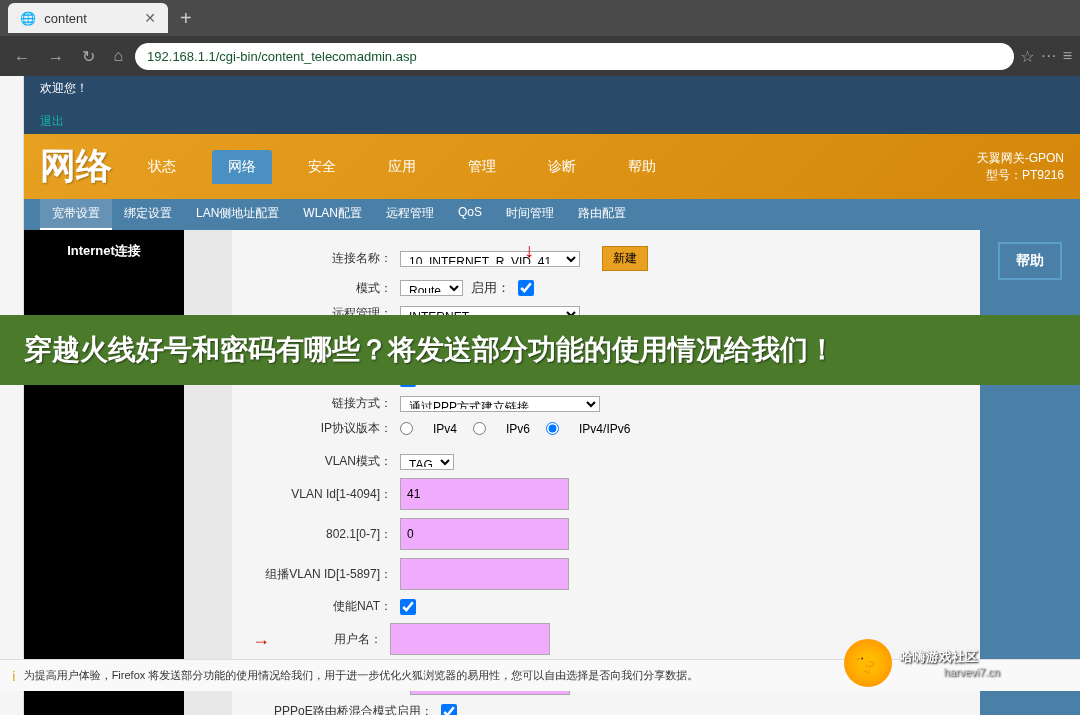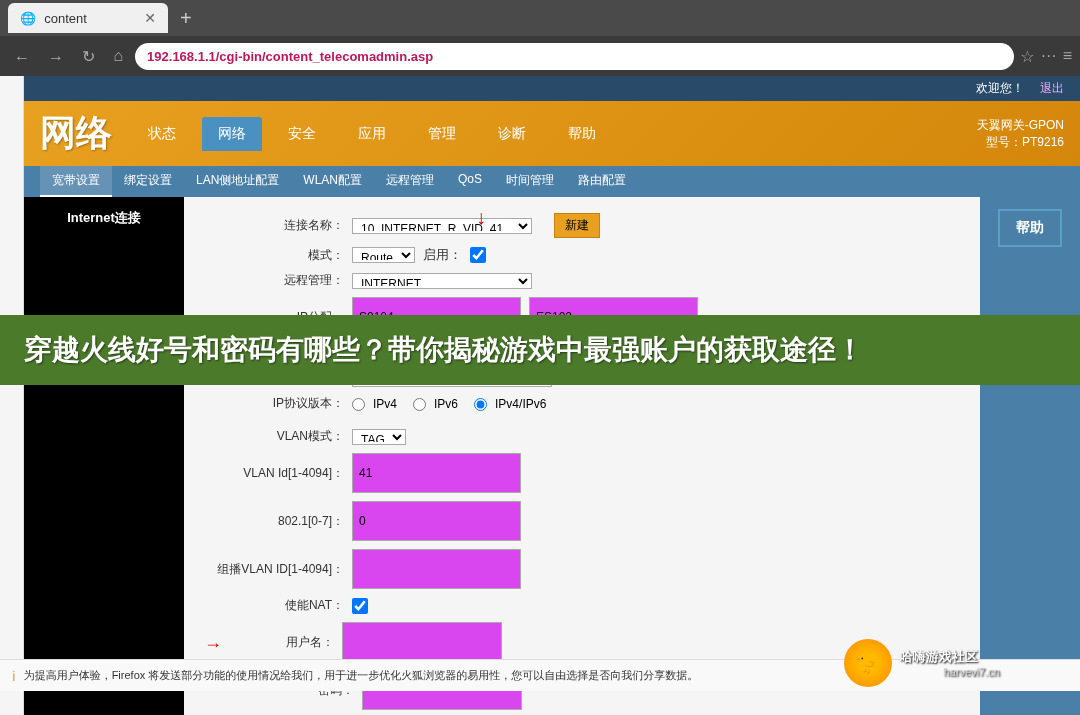--- a/index.html
+++ b/index.html
@@ -6,66 +6,66 @@
     body { width: 1080px; height: 715px; overflow: hidden; font-family: Arial, sans-serif; background: #f0f0f0; position: relative; }
 
     
     .browser-chrome { background: #3a3a3a; width: 100%; }
     .tab-bar { background: #4a4a4a; display: flex; align-items: center; height: 36px; padding: 0 8px; gap: 4px; }
     .tab { background: #f0f0f0; border-radius: 6px 6px 0 0; padding: 0 12px; height: 30px; display: flex; align-items: center; gap: 8px; font-size: 13px; color: #333; min-width: 160px; }
     .tab-close { font-size: 14px; color: #666; cursor: pointer; margin-left: auto; }
     .new-tab-btn { background: transparent; border: none; color: #ccc; font-size: 20px; cursor: pointer; padding: 4px 8px; }
     .address-bar { background: #3a3a3a; display: flex; align-items: center; height: 40px; padding: 0 8px; gap: 6px; }
     .nav-btn { background: transparent; border: none; color: #aaa; font-size: 16px; cursor: pointer; padding: 4px 6px; }
-    .address-input { flex: 1; background: #fff; border: none; border-radius: 20px; padding: 6px 12px; font-size: 13px; color: #be185d; font-weight: bold; }
+    .address-input { flex: 1; background: #fff; border: none; border-radius: 20px; padding: 6px 12px; font-size: 13px; color: #14532d; }
     .address-extra { display: flex; gap: 6px; align-items: center; }
     .addr-icon { color: #aaa; font-size: 16px; cursor: pointer; }
 
     
     .main-content { display: flex; height: calc(715px - 76px); background: #fff; }
 
     
     .browser-sidebar { width: 24px; background: #f5f5f5; border-right: 1px solid #ddd; }
 
     
     .router-ui { flex: 1; display: flex; flex-direction: column; overflow: hidden; }
 
     
     .router-header { background: linear-gradient(135deg, #e8a020 0%, #d4870a 100%); padding: 0; }
-    .router-top-bar { background: #2a4a6a; display: flex; justify-content: flex-end; padding: 4px 16px; gap: 16px; font-size: 12px; color: #fff; }
+    .router-top-bar { background: #2a4a6a; display: flex; justify-content: flex-end; padding: 4px 16px; gap: 16px; font-size: 12px; color: #fff; flex-direction: column; }
     .router-brand-row { display: flex; align-items: center; padding: 8px 16px; background: linear-gradient(135deg, #e8a020 0%, #d4870a 100%); }
     .router-brand { font-size: 36px; font-weight: bold; color: #fff; text-shadow: 1px 1px 2px rgba(0,0,0,0.3); margin-right: 20px; }
-    .router-nav { display: flex; gap: 10px; }
+    .router-nav { display: flex; gap: 20px; }
     .nav-item { padding: 8px 16px; color: #fff; font-size: 14px; cursor: pointer; border-radius: 3px 3px 0 0; }
     .nav-item.active { background: #4a90c0; }
     .router-info { margin-left: auto; text-align: right; font-size: 12px; color: #fff; }
 
     
     .sub-nav { background: #4a7fa8; display: flex; padding: 0 16px; }
     .sub-nav-item { padding: 6px 12px; color: #fff; font-size: 12px; cursor: pointer; border-bottom: 2px solid transparent; }
     .sub-nav-item.active { border-bottom: 2px solid #fff; background: rgba(255,255,255,0.15); }
 
     
     .content-area { display: flex; flex: 1; background: #e8e8e8; overflow: hidden; }
     .left-panel { width: 160px; background: #000000; display: flex; align-items: flex-start; justify-content: center; padding: 12px; }
     .left-panel-text { color: #fff; font-size: 13px; font-weight: bold; text-align: center; }
-    .form-area { flex: 1; background: #f5f5f5; padding: 16px 20px; overflow-y: auto; }
+    .form-area { flex: 1; background: #f5f5f5; padding: 16px 20px; overflow-y: auto; margin-left: 48px; }
     .right-panel { width: 100px; background: #4a7fa8; display: flex; flex-direction: column; align-items: center; padding: 12px; }
     .help-box { background: #4a7fa8; border: 2px solid #5a9fc8; padding: 8px 16px; color: #fff; font-size: 14px; font-weight: bold; cursor: pointer; }
 
     
     .form-row { display: flex; align-items: center; margin-bottom: 8px; gap: 8px; }
     .form-label { min-width: 140px; font-size: 12px; color: #333; text-align: right; }
-    .form-control { height: 40px; border: 1px solid #aaa; padding: 2px 6px; font-size: 12px; background: #d946ef; }
+    .form-control { height: 32px; border: 1px solid #aaa; padding: 2px 6px; font-size: 12px; background: #f0abfc; }
     .form-control-wide { width: 180px; }
     .form-select { height: 16px; border: 1px solid #aaa; padding: 2px 4px; font-size: 12px; background: #fff; }
     .form-checkbox { width: 16px; height: 16px; }
     .new-btn { background: #e8a020; border: 1px solid #c88010; padding: 3px 10px; font-size: 12px; cursor: pointer; }
     .radio-group { display: flex; gap: 16px; align-items: center; font-size: 12px; }
-    .radio-option { display: flex; align-items: flex-end; gap: 8px; }
+    .radio-option { display: flex; align-items: flex-start; gap: 20px; }
 
     
     .overlay-banner { position: absolute; top: 315px; left: 0; width: 100%; background: #4a7a2a; padding: 16px 24px; z-index: 10; }
     .overlay-banner-text { color: #fff; font-size: 28px; font-weight: bold; text-shadow: 1px 1px 2px rgba(0,0,0,0.5); }
 
     
     .firefox-bar { position: absolute; bottom: 24px; left: 0; width: 100%; background: #f9f9f9; border-top: 1px solid #ddd; padding: 6px 12px; display: flex; align-items: center; gap: 8px; font-size: 11px; color: #333; }
     .ff-icon { color: #e8a020; font-size: 14px; }
 
     
@@ -104,21 +104,21 @@
 </div>
 
 <div class="main-content">
   <div class="browser-sidebar"></div>
 
   <div class="router-ui">
 
     <div class="router-header">
       <div class="router-top-bar">
         <span>欢迎您！</span>
-        <span style="color:#f0abfc; cursor:pointer;">退出</span>
+        <span style="color:#14b8a6; cursor:pointer;">退出</span>
       </div>
       <div class="router-brand-row">
         <div class="router-brand">网络</div>
         <nav class="router-nav">
           <span class="nav-item">状态</span>
           <span class="nav-item active">网络</span>
           <span class="nav-item">安全</span>
           <span class="nav-item">应用</span>
           <span class="nav-item">管理</span>
           <span class="nav-item">诊断</span>
@@ -227,21 +227,21 @@
           <span class="form-label">VLAN Id[1-4094]：</span>
           <input class="form-control" type="text" value="41" style="">
         </div>
 
         <div class="form-row">
           <span class="form-label">802.1[0-7]：</span>
           <input class="form-control" type="text" value="0" style="">
         </div>
 
         <div class="form-row">
-          <span class="form-label">组播VLAN ID[1-4094]：</span>
+          <span class="form-label">组播VLAN ID[1-5897]：</span>
           <input class="form-control" type="text" value="" style="">
         </div>
 
 
         <div class="form-row">
           <span class="form-label">使能NAT：</span>
           <input type="checkbox" class="form-checkbox" checked="" style="">
         </div>
 
         <div class="form-row">
@@ -263,21 +263,21 @@
       </div>
 
       <div class="right-panel">
         <div class="help-box">帮助</div>
       </div>
     </div>
   </div>
 </div>
 
 <div class="overlay-banner">
-  <div class="overlay-banner-text">穿越火线好号和密码有哪些？带你揭秘游戏中最强账户的获取途径！</div>
+  <div class="overlay-banner-text">穿越火线好号和密码有哪些？将发送部分功能的使用情况给我们！</div>
 </div>
 
 <div class="watermark">
   <div class="watermark-logo">🐤</div>
   <div>
     <div style="color:#fff; font-size:13px; font-weight:bold; text-shadow:1px 1px 2px #000;">哈嗨游戏社区</div>
     <div style="color:#ccc; font-size:11px; text-shadow:1px 1px 2px #000;margin-left:44px;">harvevi7.cn</div>
   </div>
 </div>
 

